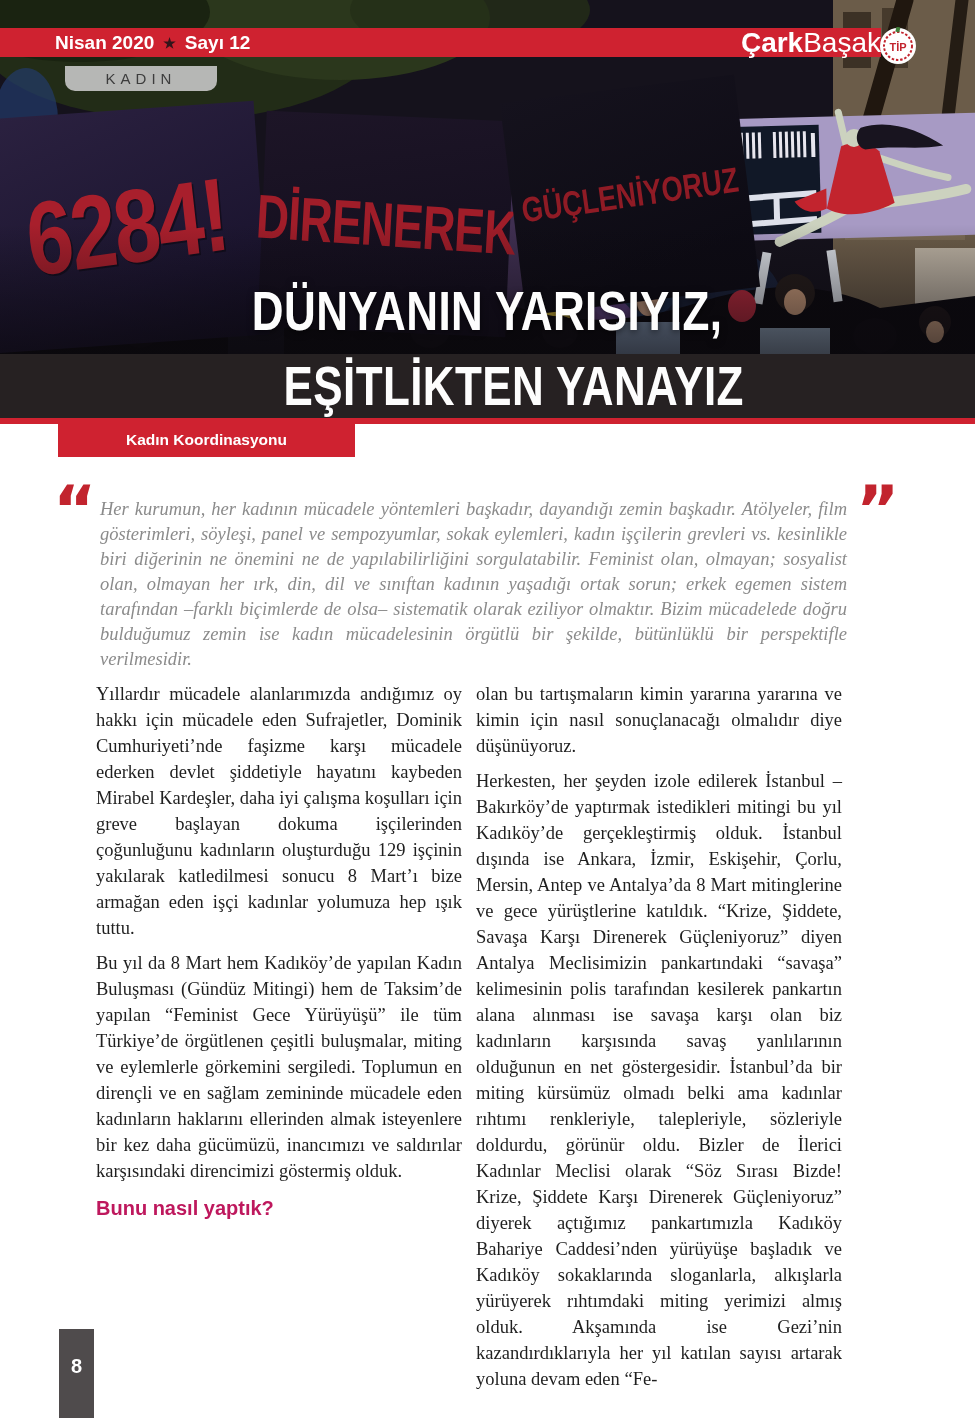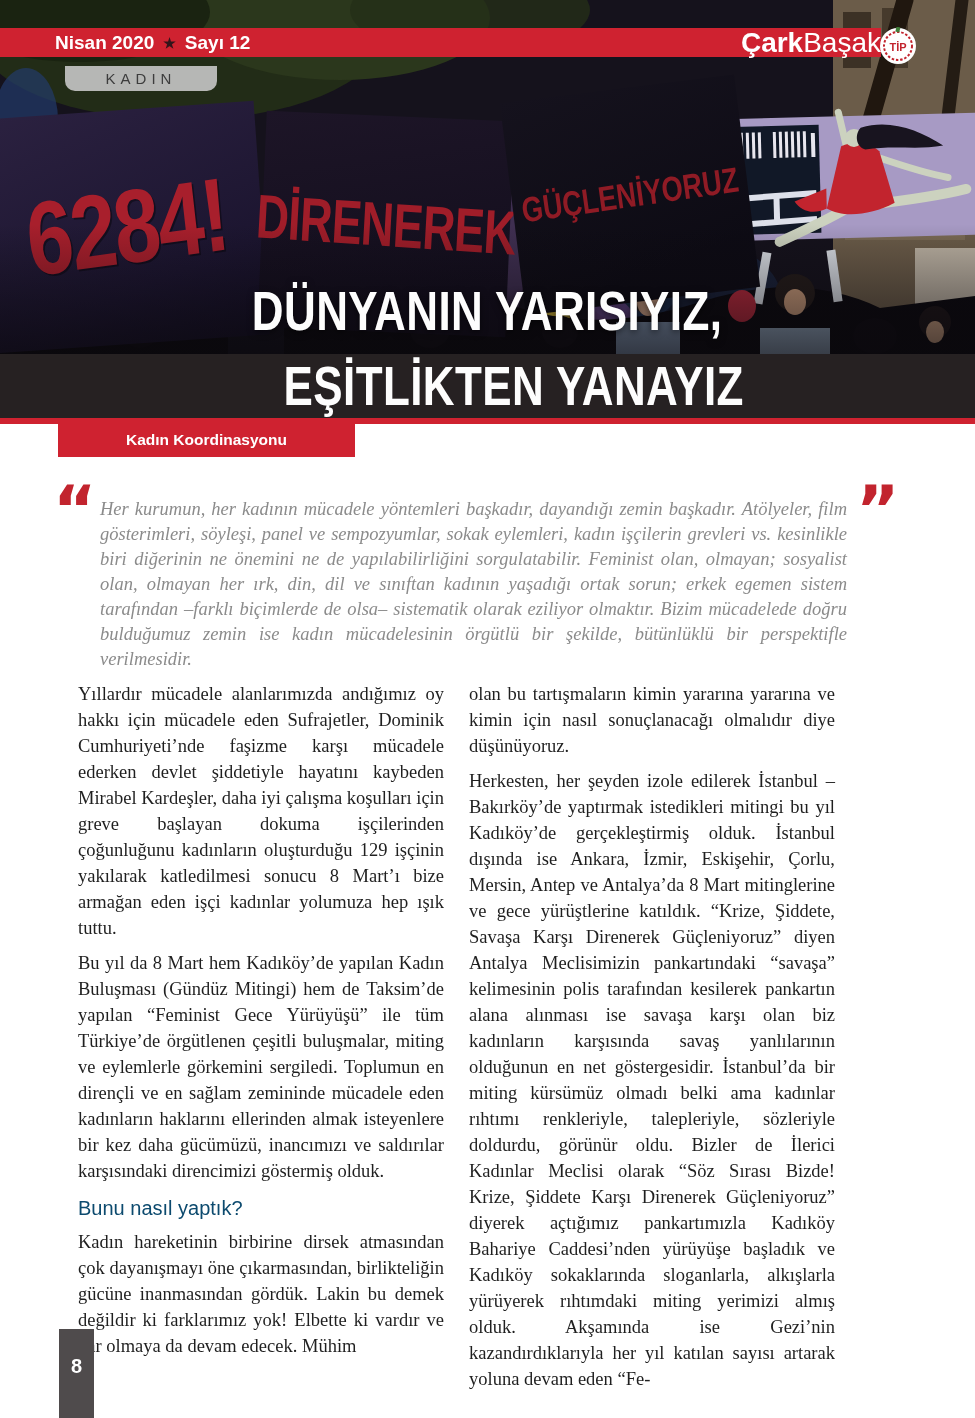--- a/index.html
+++ b/index.html
@@ -54,24 +54,24 @@
   
   .quote-mark{position:absolute;z-index:2;font-family:"DejaVu Sans",sans-serif;font-weight:700;
       font-size:66px;line-height:1;color:#c2242e;}
   .quote-open{top:478px;left:53px;}
   .quote-close{top:478px;left:856px;}
   .quote-text{position:absolute;top:497px;left:100px;width:747px;z-index:2;
       font-family:"Liberation Serif",serif;font-style:italic;font-size:18.5px;line-height:25px;
       color:#8b8b8b;text-align:justify;}
 
   
-  .columns{position:absolute;top:681px;left:78px;width:757px;display:flex;gap:25px;z-index:2;}
+  .columns{position:absolute;top:681px;left:96px;width:757px;display:flex;gap:14px;z-index:2;}
   .col{width:366px;font-size:18.5px;line-height:26px;color:#1f1f1f;text-align:justify;}
   .col p{margin:0 0 9px 0;}
-  .col h3{font-family:"Liberation Sans",sans-serif;font-size:20px;font-weight:400;color:#0c4a6e;margin:11px 0 8px 0;}
+  .col h3{font-family:"Liberation Sans",sans-serif;font-size:20px;font-weight:700;color:#be185d;margin:11px 0 8px 0;}
 
   
   .page-num{position:absolute;top:1329px;left:59px;width:35px;height:89px;background:#4f4b4c;z-index:2;
       color:#fff;font-family:"Liberation Sans",sans-serif;font-weight:700;font-size:20px;
       text-align:center;padding-top:26px;box-sizing:border-box;}
 </style>
 </head>
 <body>
 
 <div class="page">
@@ -232,21 +232,20 @@
 
   <div class="quote-mark quote-open">“</div>
   <div class="quote-mark quote-close">”</div>
   <div class="quote-text">Her kurumun, her kadının mücadele yöntemleri başkadır, dayandığı zemin başkadır. Atölyeler, film gösterimleri, söyleşi, panel ve sempozyumlar, sokak eylemleri, kadın işçilerin grevleri vs. kesinlikle biri diğerinin ne önemini ne de yapılabilirliğini sorgulatabilir. Feminist olan, olmayan; sosyalist olan, olmayan her ırk, din, dil ve sınıftan kadının yaşadığı ortak sorun; erkek egemen sistem tarafından –farklı biçimlerde de olsa– sistematik olarak eziliyor olmaktır. Bizim mücadelede doğru bulduğumuz zemin ise kadın mücadelesinin örgütlü bir şekilde, bütünlüklü bir perspektifle verilmesidir.</div>
 
   <div class="columns">
     <div class="col">
       <p>Yıllardır mücadele alanlarımızda andığımız oy hakkı için mücadele eden Sufrajetler, Dominik Cumhuriyeti’nde faşizme karşı mücadele ederken devlet şiddetiyle hayatını kaybeden Mirabel Kardeşler, daha iyi çalışma koşulları için greve başlayan dokuma işçilerinden çoğunluğunu kadınların oluşturduğu 129 işçinin yakılarak katledilmesi sonucu 8 Mart’ı bize armağan eden işçi kadınlar yolumuza hep ışık tuttu.</p>
       <p>Bu yıl da 8 Mart hem Kadıköy’de yapılan Kadın Buluşması (Gündüz Mitingi) hem de Taksim’de yapılan “Feminist Gece Yürüyüşü” ile tüm Türkiye’de örgütlenen çeşitli buluşmalar, miting ve eylemlerle görkemini sergiledi. Toplumun en dirençli ve en sağlam zemininde mücadele eden kadınların haklarını ellerinden almak isteyenlere bir kez daha gücümüzü, inancımızı ve saldırılar karşısındaki direncimizi göstermiş olduk.</p>
       <h3>Bunu nasıl yaptık?</h3>
-      <p>Kadın hareketinin birbirine dirsek atmasından çok dayanışmayı öne çıkarmasından, birlikteliğin gücüne inanmasından gördük. Lakin bu demek değildir ki farklarımız yok! Elbette ki vardır ve var olmaya da devam edecek. Mühim</p>
     </div>
     <div class="col">
       <p>olan bu tartışmaların kimin yararına yararına ve kimin için nasıl sonuçlanacağı olmalıdır diye düşünüyoruz.</p>
       <p>Herkesten, her şeyden izole edilerek İstanbul – Bakırköy’de yaptırmak istedikleri mitingi bu yıl Kadıköy’de gerçekleştirmiş olduk. İstanbul dışında ise Ankara, İzmir, Eskişehir, Çorlu, Mersin, Antep ve Antalya’da 8 Mart mitinglerine ve gece yürüştlerine katıldık. “Krize, Şiddete, Savaşa Karşı Direnerek Güçleniyoruz” diyen Antalya Meclisimizin pankartındaki “savaşa” kelimesinin polis tarafından kesilerek pankartın alana alınması ise savaşa karşı olan biz kadınların karşısında savaş yanlılarının olduğunun en net göstergesidir. İstanbul’da bir miting kürsümüz olmadı belki ama kadınlar rıhtımı renkleriyle, talepleriyle, sözleriyle doldurdu, görünür oldu. Bizler de İlerici Kadınlar Meclisi olarak “Söz Sırası Bizde! Krize, Şiddete Karşı Direnerek Güçleniyoruz” diyerek açtığımız pankartımızla Kadıköy Bahariye Caddesi’nden yürüyüşe başladık ve Kadıköy sokaklarında sloganlarla, alkışlarla yürüyerek rıhtımdaki miting yerimizi almış olduk. Akşamında ise Gezi’nin kazandırdıklarıyla her yıl katılan sayısı artarak yoluna devam eden “Fe-</p>
     </div>
   </div>
 
   <div class="page-num">
     <span>8</span>
   </div>

